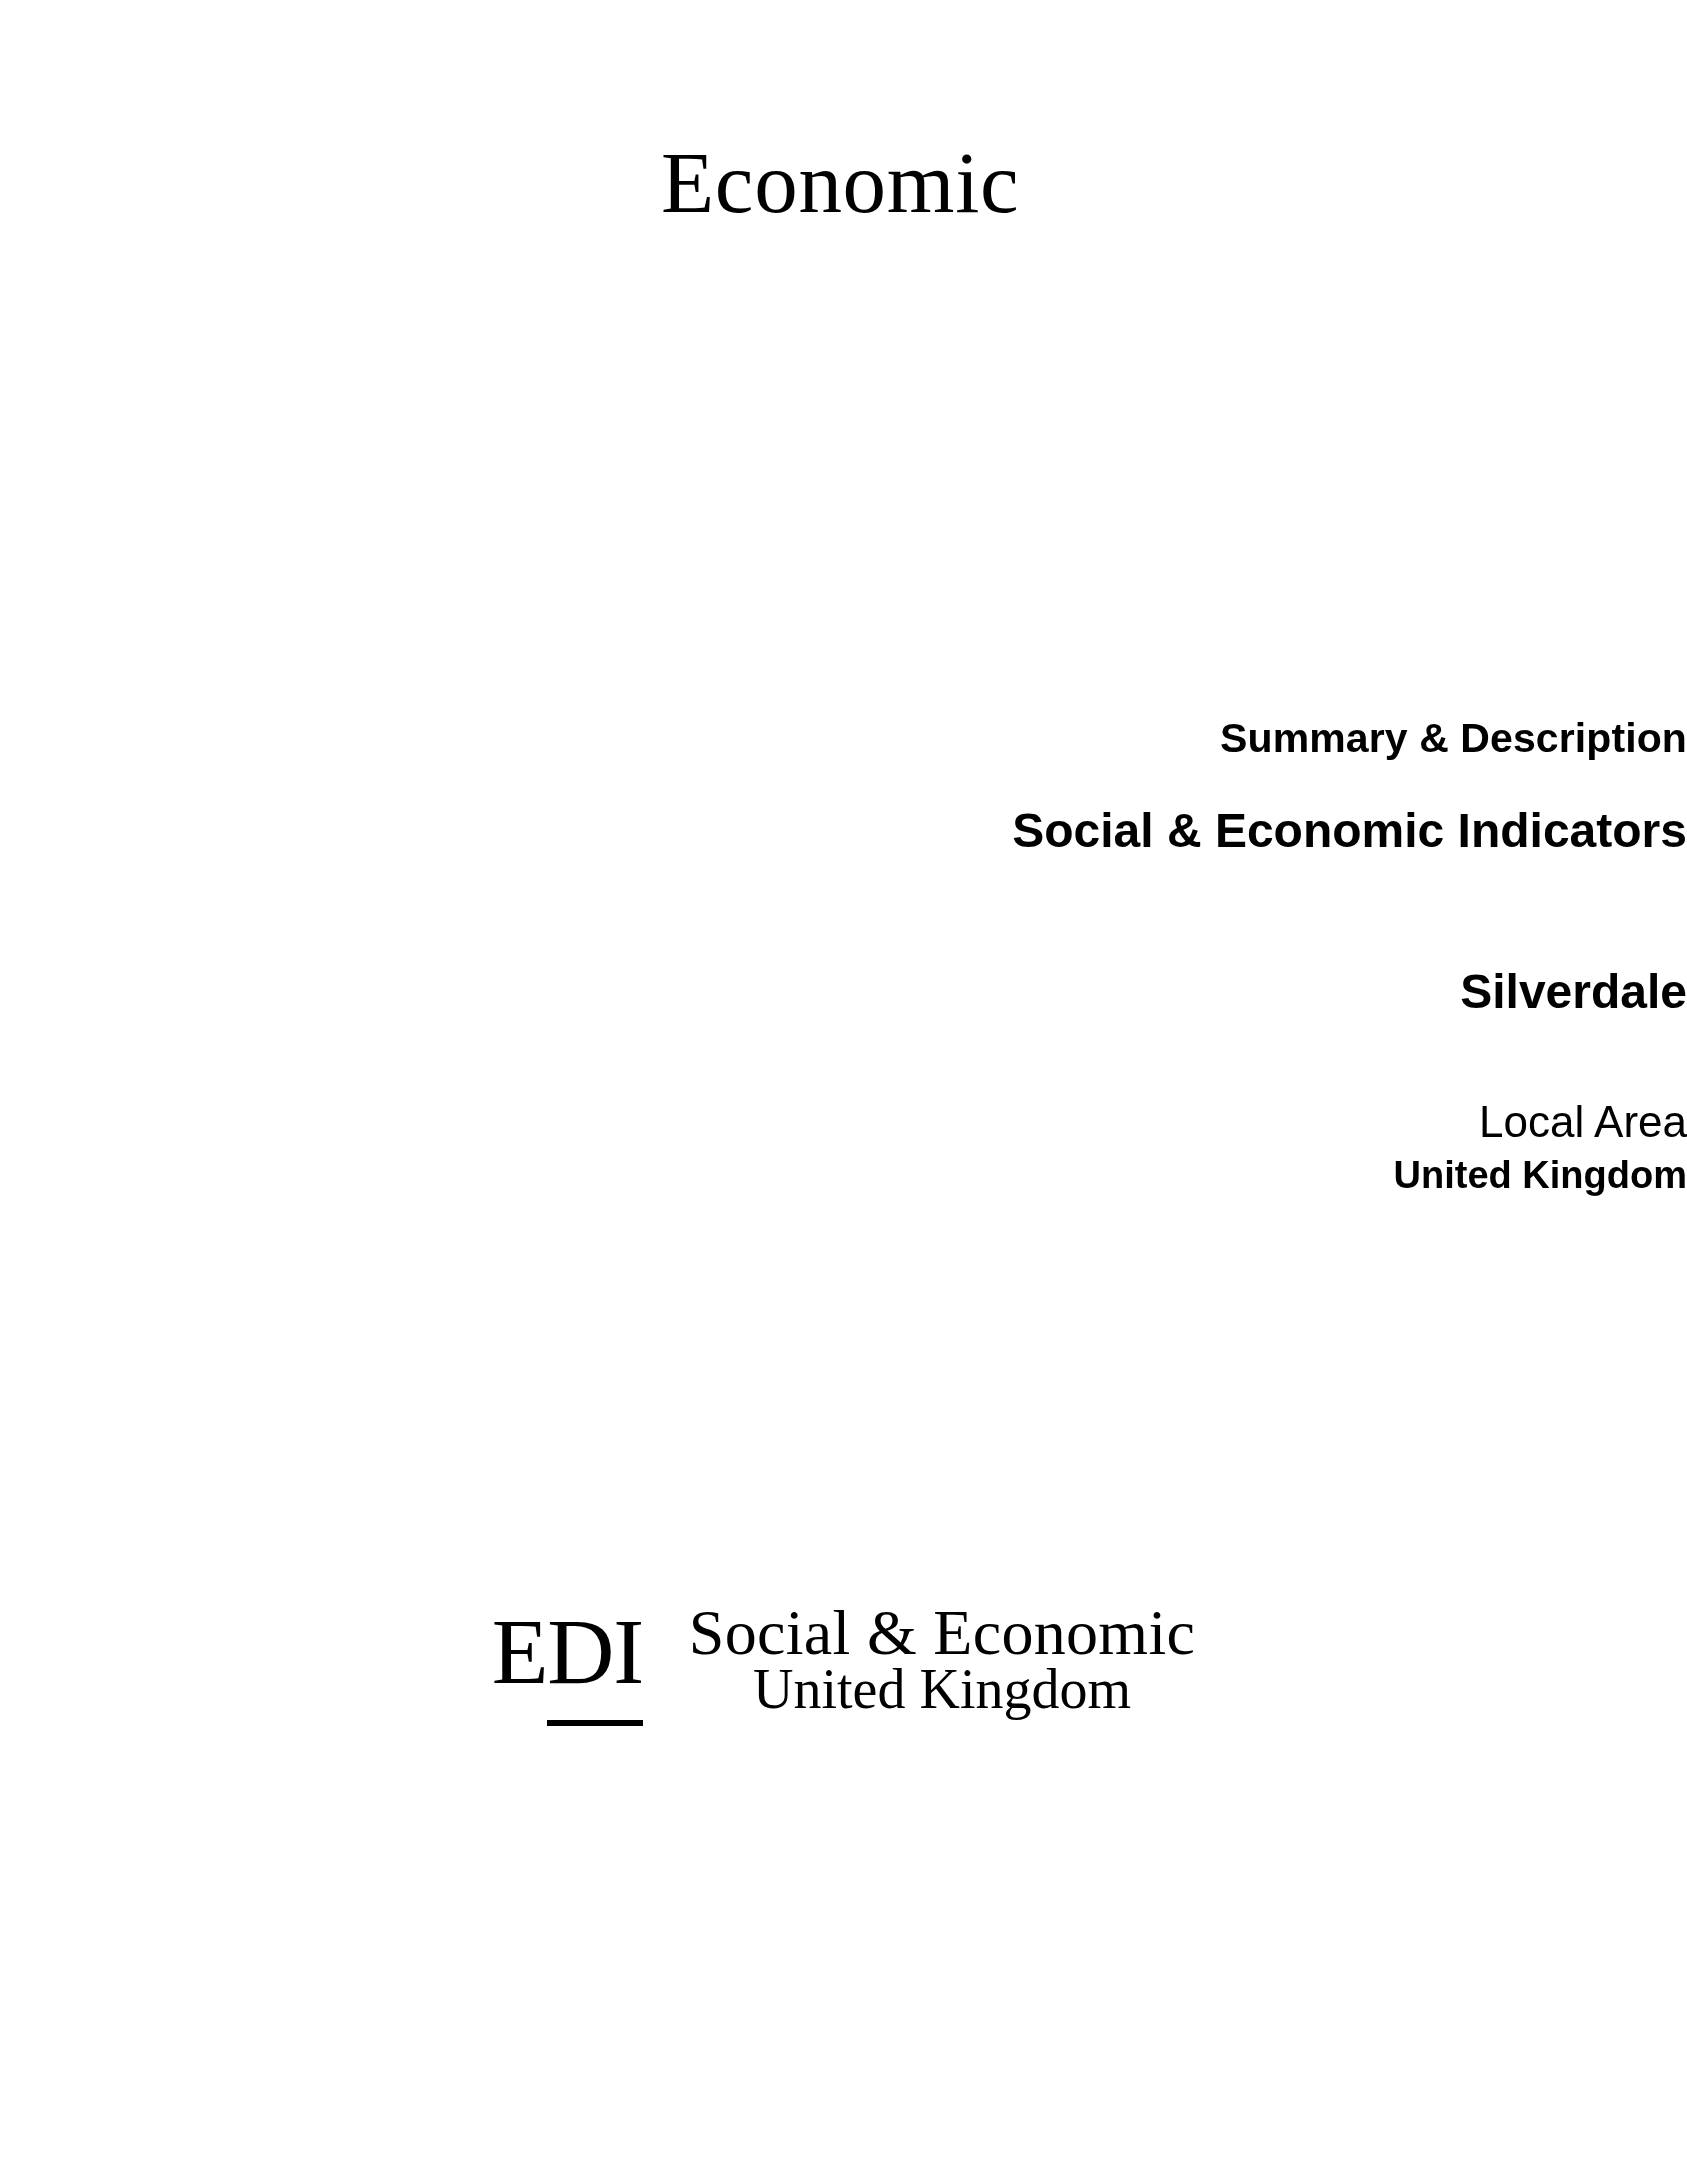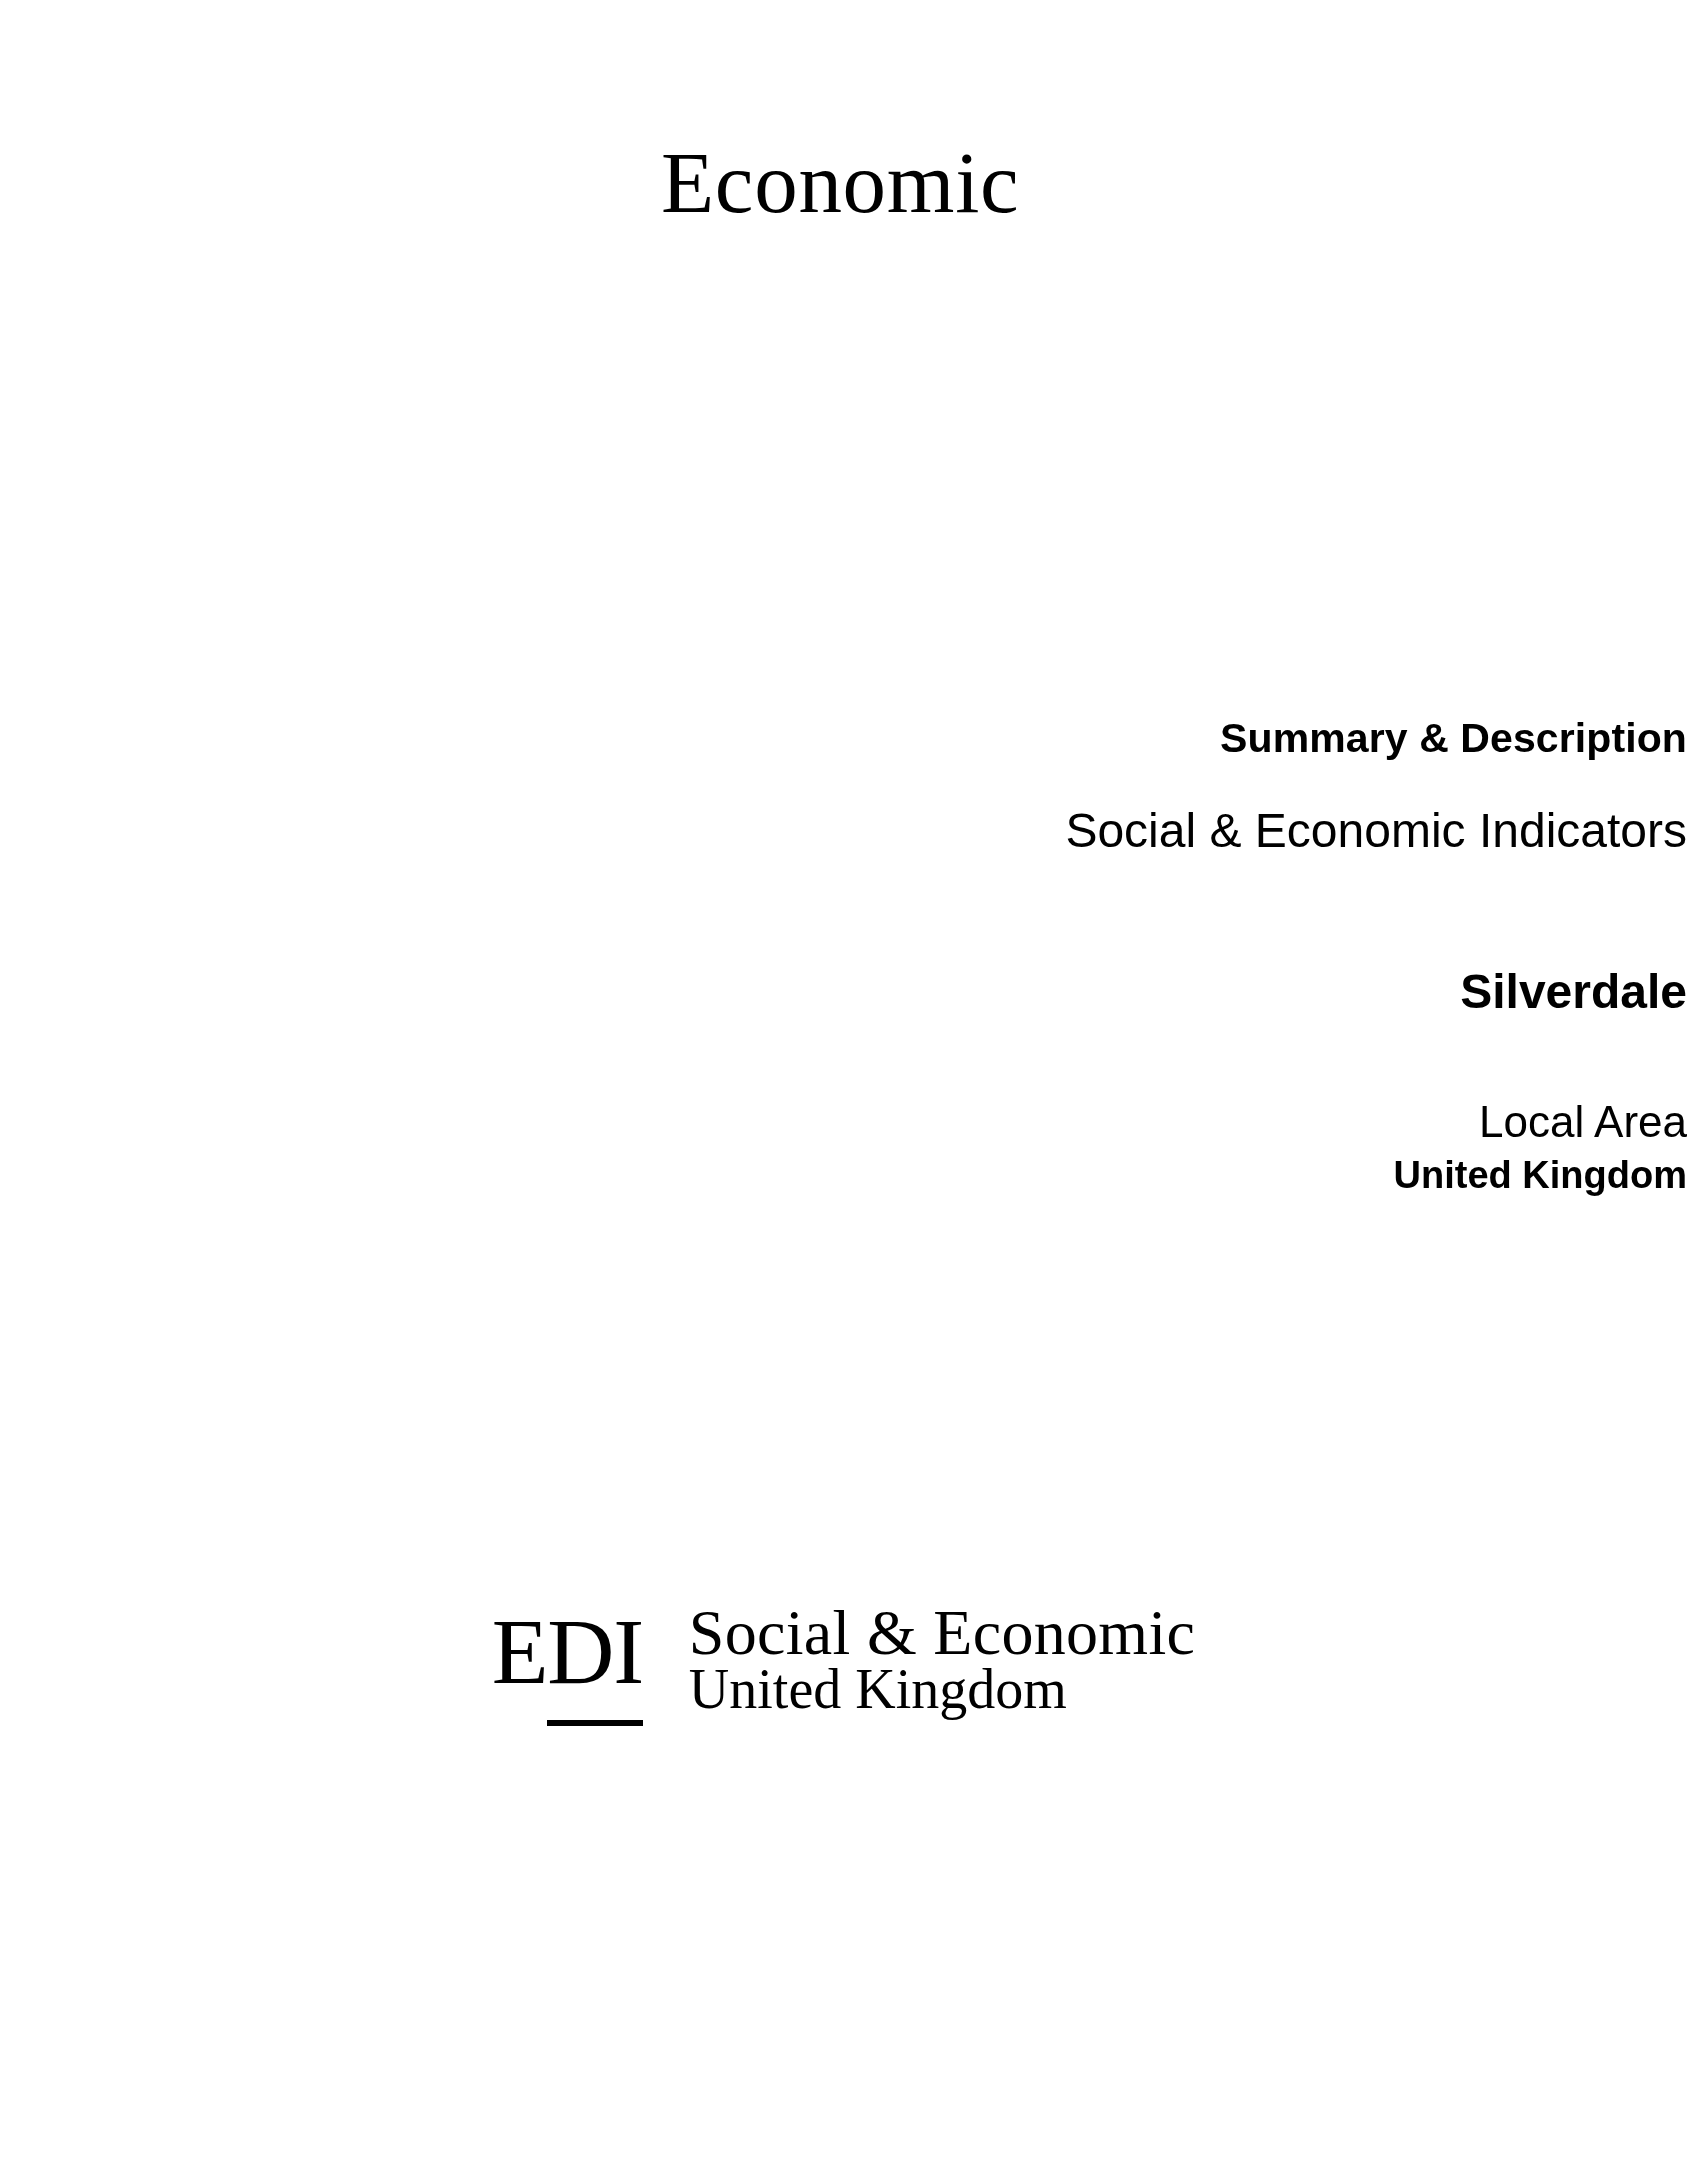--- a/index.html
+++ b/index.html
@@ -57,21 +57,21 @@
     text-align: right;
   }
   .title-block .t-summary {
     font-size: 41px;
     font-weight: bold;
     letter-spacing: 0.1px;
     margin: 0 0 41px 0;
   }
   .title-block .t-indicators {
     font-size: 48px;
-    font-weight: normal;
+    font-weight: bold;
     margin: 17px 0 106px 0;
   }
   .title-block .t-area {
     font-size: 48px;
     font-weight: bold;
     margin: 0 0 78px 0;
   }
   .title-block .t-sub1 {
     font-size: 44px;
     font-weight: normal;
@@ -101,20 +101,21 @@
     position: relative;
     top: 4px;
     padding-bottom: 4px;
   }
   .footer-logo .edi .underline-di {
     border-bottom: 6px solid #000;
     padding-bottom: 17px;
   }
   .footer-logo .edi-right {
     margin-left: 46px;
+    text-align: center;
     line-height: 1.0;
   }
   .footer-logo .edi-right .r1 {
     display: block;
     font-size: 64px;
     letter-spacing: 0.3px;
   }
   .footer-logo .edi-right .r2 {
     display: block;
     font-size: 56px;

